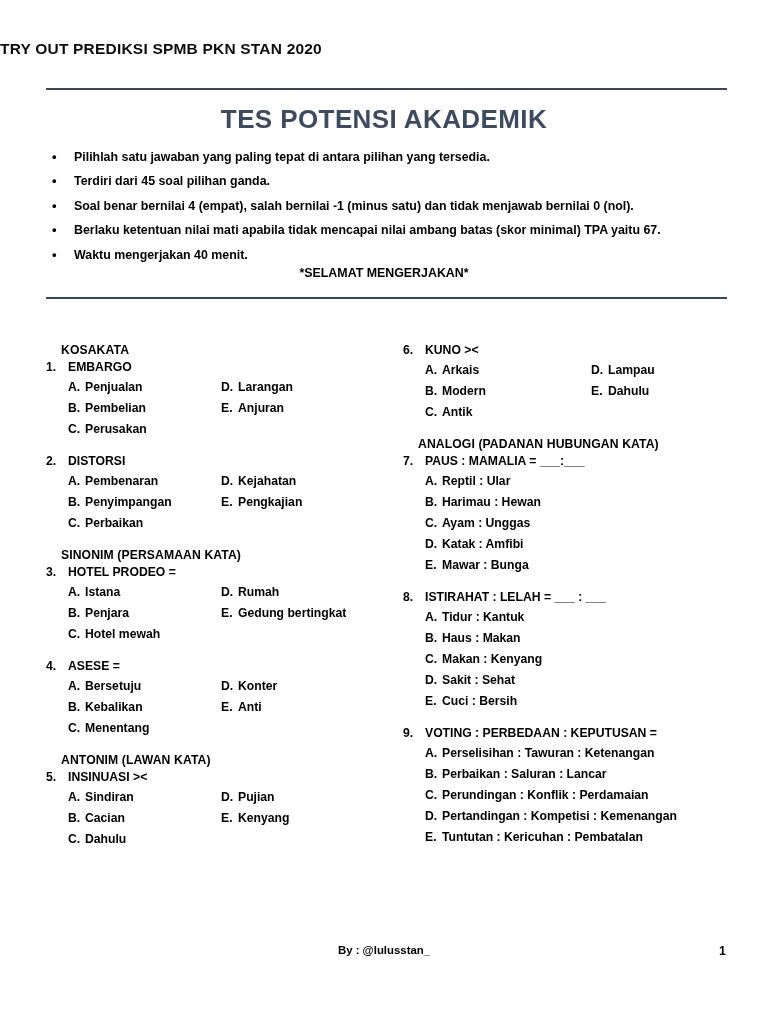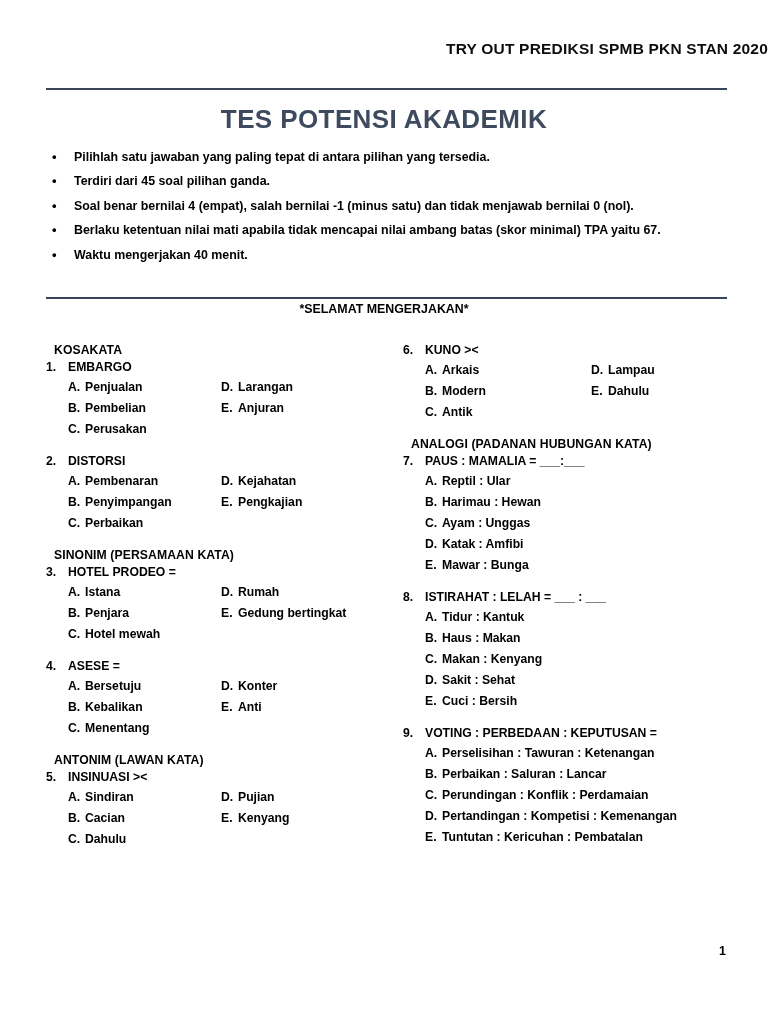--- a/index.html
+++ b/index.html
@@ -20,21 +20,21 @@
     inset: 0;
     padding: 0;
   }
 
   
   .doc-title {
     position: absolute;
     top: 40px;
     left: 0;
     width: 768px;
-    text-align: right;
+    text-align: left;
     font-size: 15.5px;
     font-weight: bold;
     letter-spacing: 0.2px;
     color: #0d0d0d;
   }
   .rule {
     position: absolute;
     left: 46px;
     width: 681px;
     height: 0;
@@ -82,36 +82,35 @@
   .bullet-text { flex: 1 1 auto; }
 
   .selamat {
     position: absolute;
     top: 266px;
     left: 0;
     width: 768px;
     text-align: center;
     font-size: 12.4px;
     font-weight: bold;
-    margin-top: 36px;
   }
 
   
   .col {
     position: absolute;
     top: 343px;
     width: 345px;
   }
   .col-left  { left: 46px; }
   .col-right { left: 403px; }
 
   .section-head {
     font-size: 12.2px;
     font-weight: bold;
-    margin: 0 0 3px 8px;
+    margin: 0 0 3px 15px;
     letter-spacing: 0.1px;
   }
   .section-head.spaced { margin-top: 14px; }
 
   .question {
     margin-bottom: 14px;
   }
   .q-stem {
     display: flex;
     align-items: flex-start;
@@ -505,15 +504,16 @@
             <span class="opt-text">Pertandingan : Kompetisi : Kemenangan</span>
           </div>
           <div class="opt">
             <span class="opt-letter">E.</span>
             <span class="opt-text">Tuntutan : Kericuhan : Pembatalan</span>
           </div>
         </div>
       </div>
     </div>
 
+  <div class="footer-by">By : @lulusstan_</div>
   <div class="footer-page">1</div>
 
 </div>
 
 </body></html>

